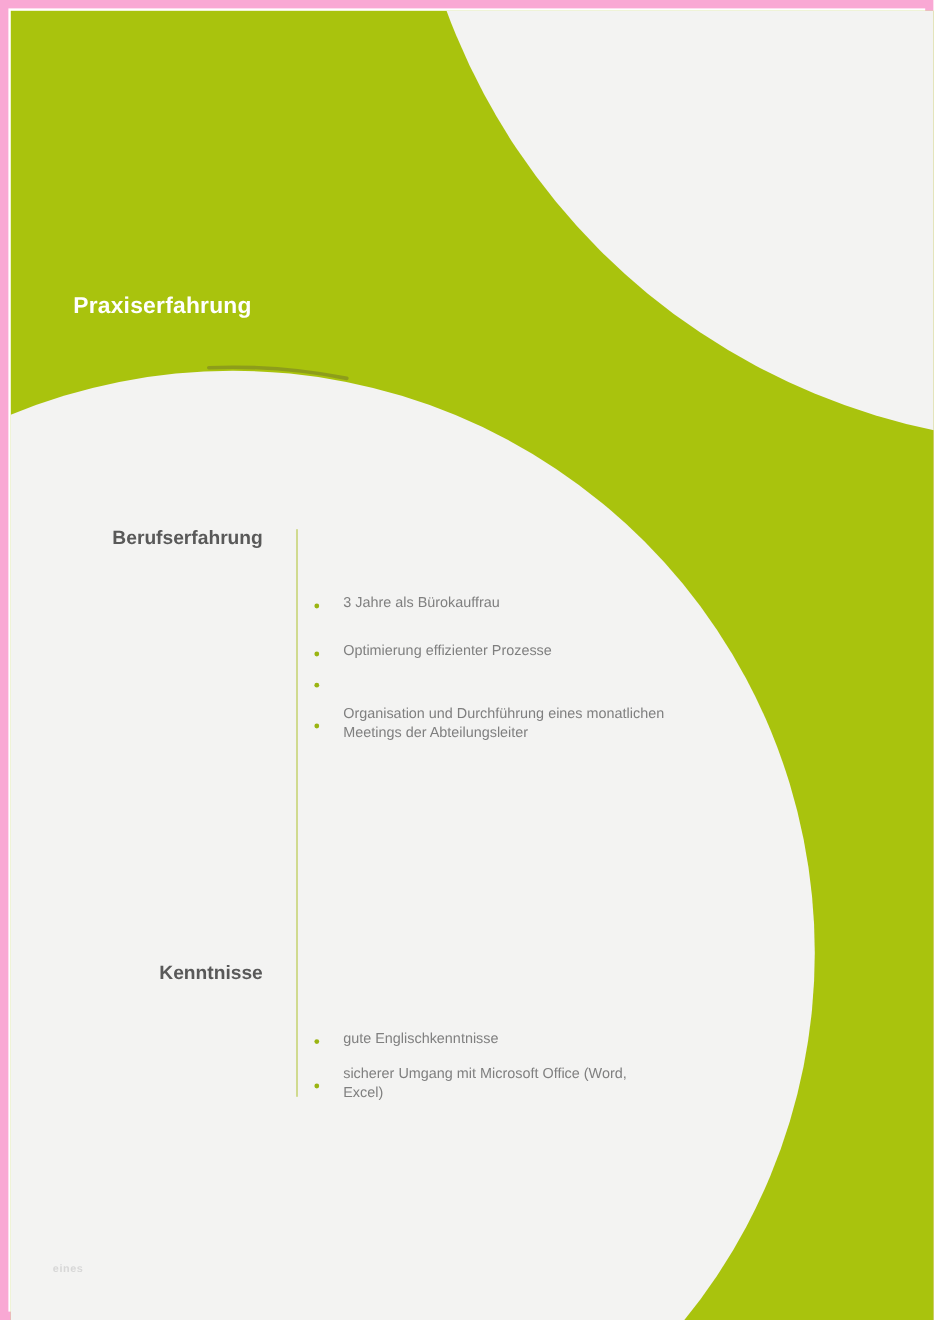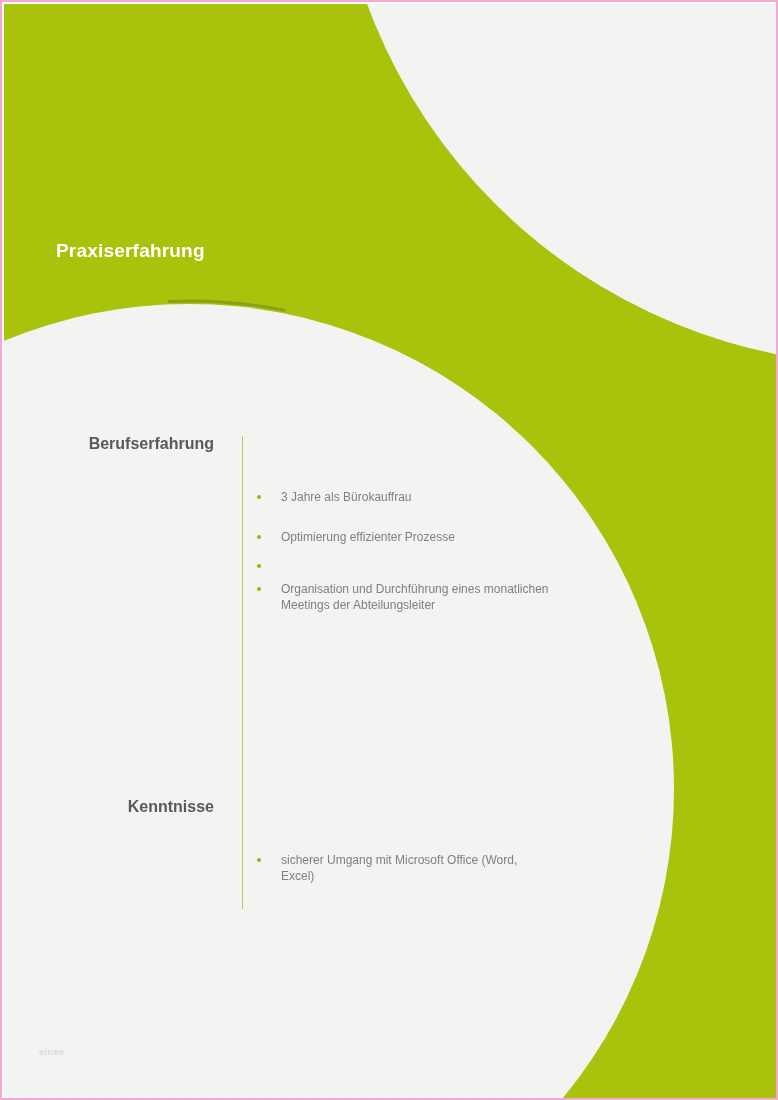--- a/index.html
+++ b/index.html
@@ -1,20 +1,20 @@
 <!DOCTYPE html>
 <html style="--green: #a9c30d; --light_circle: #f3f3f2; --title_text: #ffffff; --heading_text: #595959; --body_text: #7f7f7f; --bullet: #9ab412; --divider: #b9cb4f; --arc_dark: #8d9d1b; --watermark: #d7d7d7;"><head>
 <meta charset="utf-8">
 <style>
   html,body { margin:0; padding:0; background:#ffffff; }
   * { box-sizing:border-box; }
 
   .page {
     width:778px; height:1100px;
-    border:2px solid #f9a8d4;
+    border:7px solid #f9a8d4;
     padding:2px;
     background:#ffffff;
     font-family:"Liberation Sans","DejaVu Sans",sans-serif;
     position:relative;
   }
 
   .canvas {
     position:relative;
     width:772px; height:1094px;
     background:var(--green,#a9c30d);
@@ -59,21 +59,21 @@
 
   .bullet-list {
     position:absolute; left:253px;
     display:flex; flex-direction:column; gap:13px;
     width:360px;
   }
   .list-1 { top:485px; }
   .list-2 { top:848px; }
   .list-1 .item:first-child { margin-bottom:11px; }
 
-  .item { display:flex; align-items:flex-start; }
+  .item { display:flex; align-items:center; }
   .dot {
     flex:0 0 auto;
     width:4px; height:4px; border-radius:50%;
     margin:6px 20px 0 0;
     background:var(--bullet,#9ab412);
   }
   .itext {
     font-size:12px; line-height:16px;
     color:var(--body_text,#7f7f7f);
     white-space:pre-line;
@@ -122,20 +122,24 @@
           <span class="itext">Organisation und Durchführung eines monatlichen
 Meetings der Abteilungsleiter</span>
         </div>
       </div>
 
     <div class="section-label label-2">Kenntnisse</div>
 
     <div class="bullet-list list-2">
         <div class="item">
           <span class="dot"></span>
+          <span class="itext">gute Englischkenntnisse</span>
+        </div>
+        <div class="item">
+          <span class="dot"></span>
           <span class="itext">sicherer Umgang mit Microsoft Office (Word,
 Excel)</span>
         </div>
       </div>
 
     <div class="watermark">eines</div>
 
   </div>
 </div>
 

